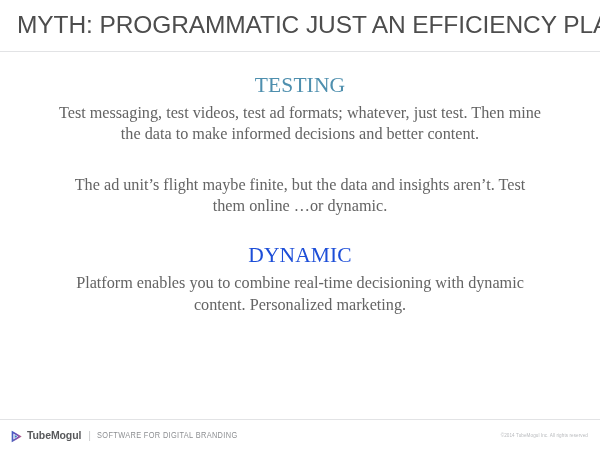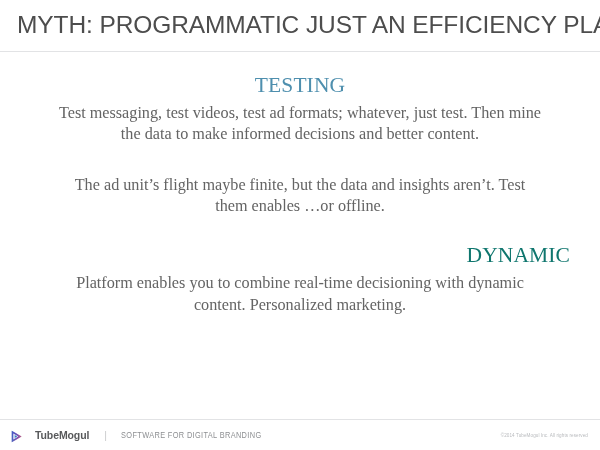--- a/index.html
+++ b/index.html
@@ -67,21 +67,21 @@
 
   .block-heading {
     font-size: 21.5px;
     line-height: 1.22;
     font-weight: 400;
     margin: 0 0 5px 0;
     letter-spacing: 0.1px;
   }
   .heading-testing   { color: #4e8fae; }
   .heading-always-on { color: #abc451; }
-  .heading-dynamic   { color: #0f766e; text-align: right; }
+  .heading-dynamic   { color: #1d4ed8; }
 
   .block-body {
     font-size: 16.2px;
     line-height: 1.31;
     color: #646464;
     margin: 4px auto;
     max-width: 492px;
     text-align: center;
   }
   .body-narrow { max-width: 455px; }
@@ -97,21 +97,21 @@
     height: 30px;
     flex: 0 0 30px;
     display: flex;
     align-items: center;
     padding: 0 12px 0 10px;
     box-sizing: border-box;
   }
   .brand {
     display: flex;
     align-items: center;
-    gap: 12px;
+    gap: 4px;
     justify-content: flex-end;
   }
   .brand-mark {
     width: 13px;
     height: 13px;
     display: block;
   }
   .brand-name {
     font-size: 10.5px;
     font-weight: 700;
@@ -151,21 +151,21 @@
   <div class="header-rule"></div>
 
   <div class="content">
 
     <div class="block">
       <div class="block-heading heading-testing">TESTING</div>
       <div class="block-body">Test messaging, test videos, test ad formats; whatever, just test. Then mine the data to make informed decisions and better content.</div>
     </div>
 
     <div class="block">
-      <div class="block-body body-narrow">The ad unit’s flight maybe finite, but the data and insights aren’t. Test them enables …or offline.</div>
+      <div class="block-body body-narrow">The ad unit’s flight maybe finite, but the data and insights aren’t. Test them online …or dynamic.</div>
     </div>
 
     <div class="block">
       <div class="block-heading heading-dynamic">DYNAMIC</div>
       <div class="block-body">Platform enables you to combine real-time decisioning with dynamic content. Personalized marketing.</div>
     </div>
 
   </div>
 
   <div class="footer-rule"></div>

